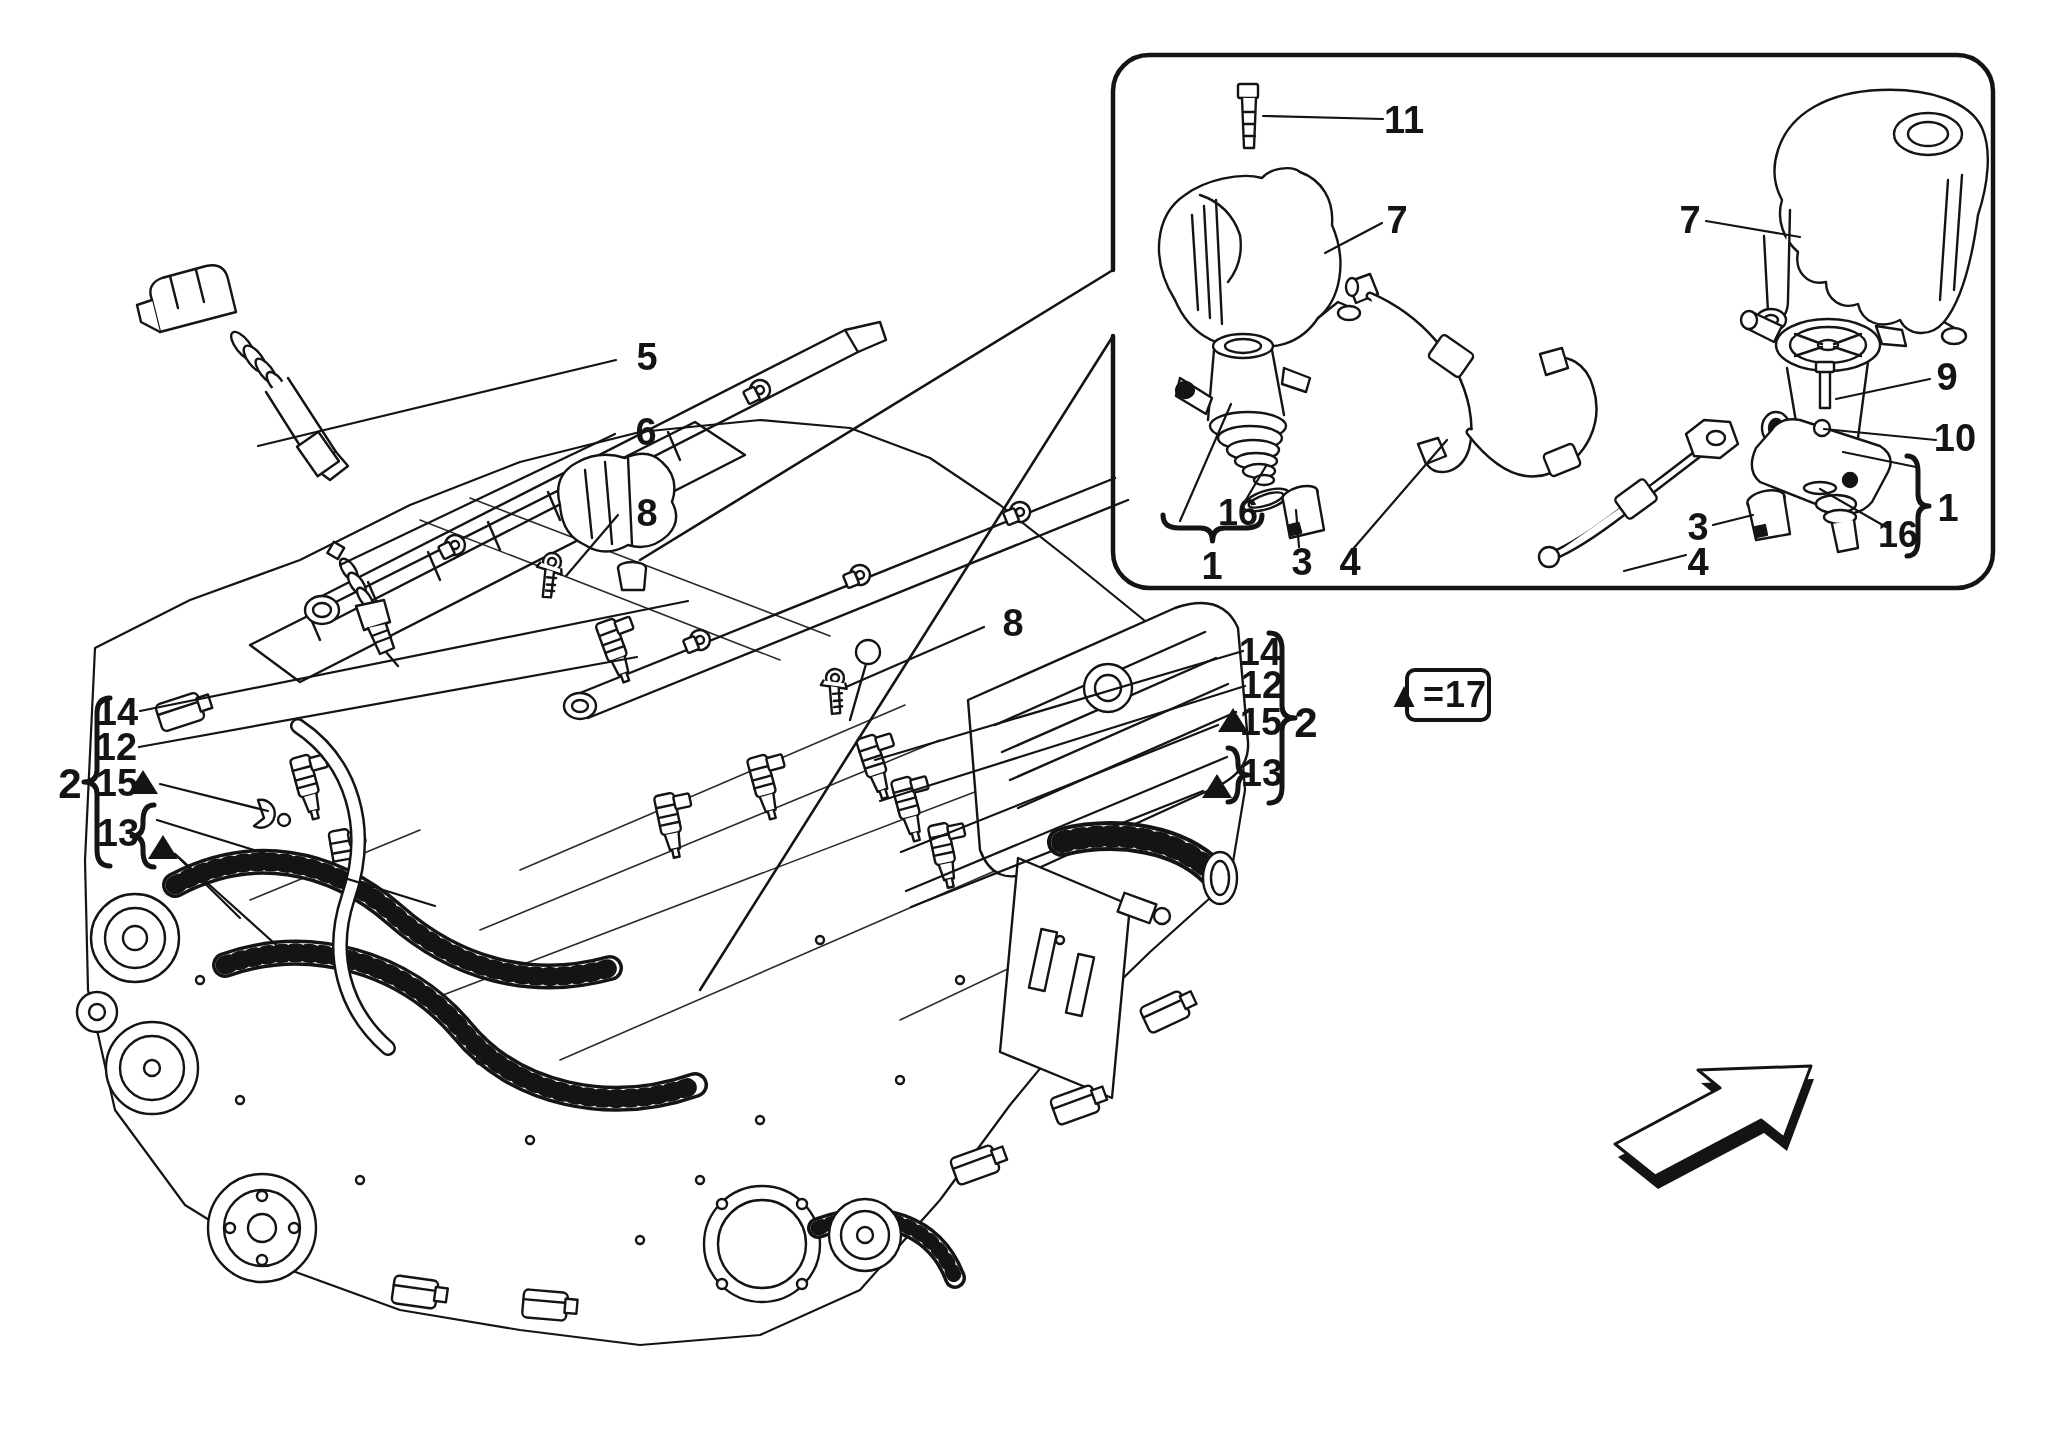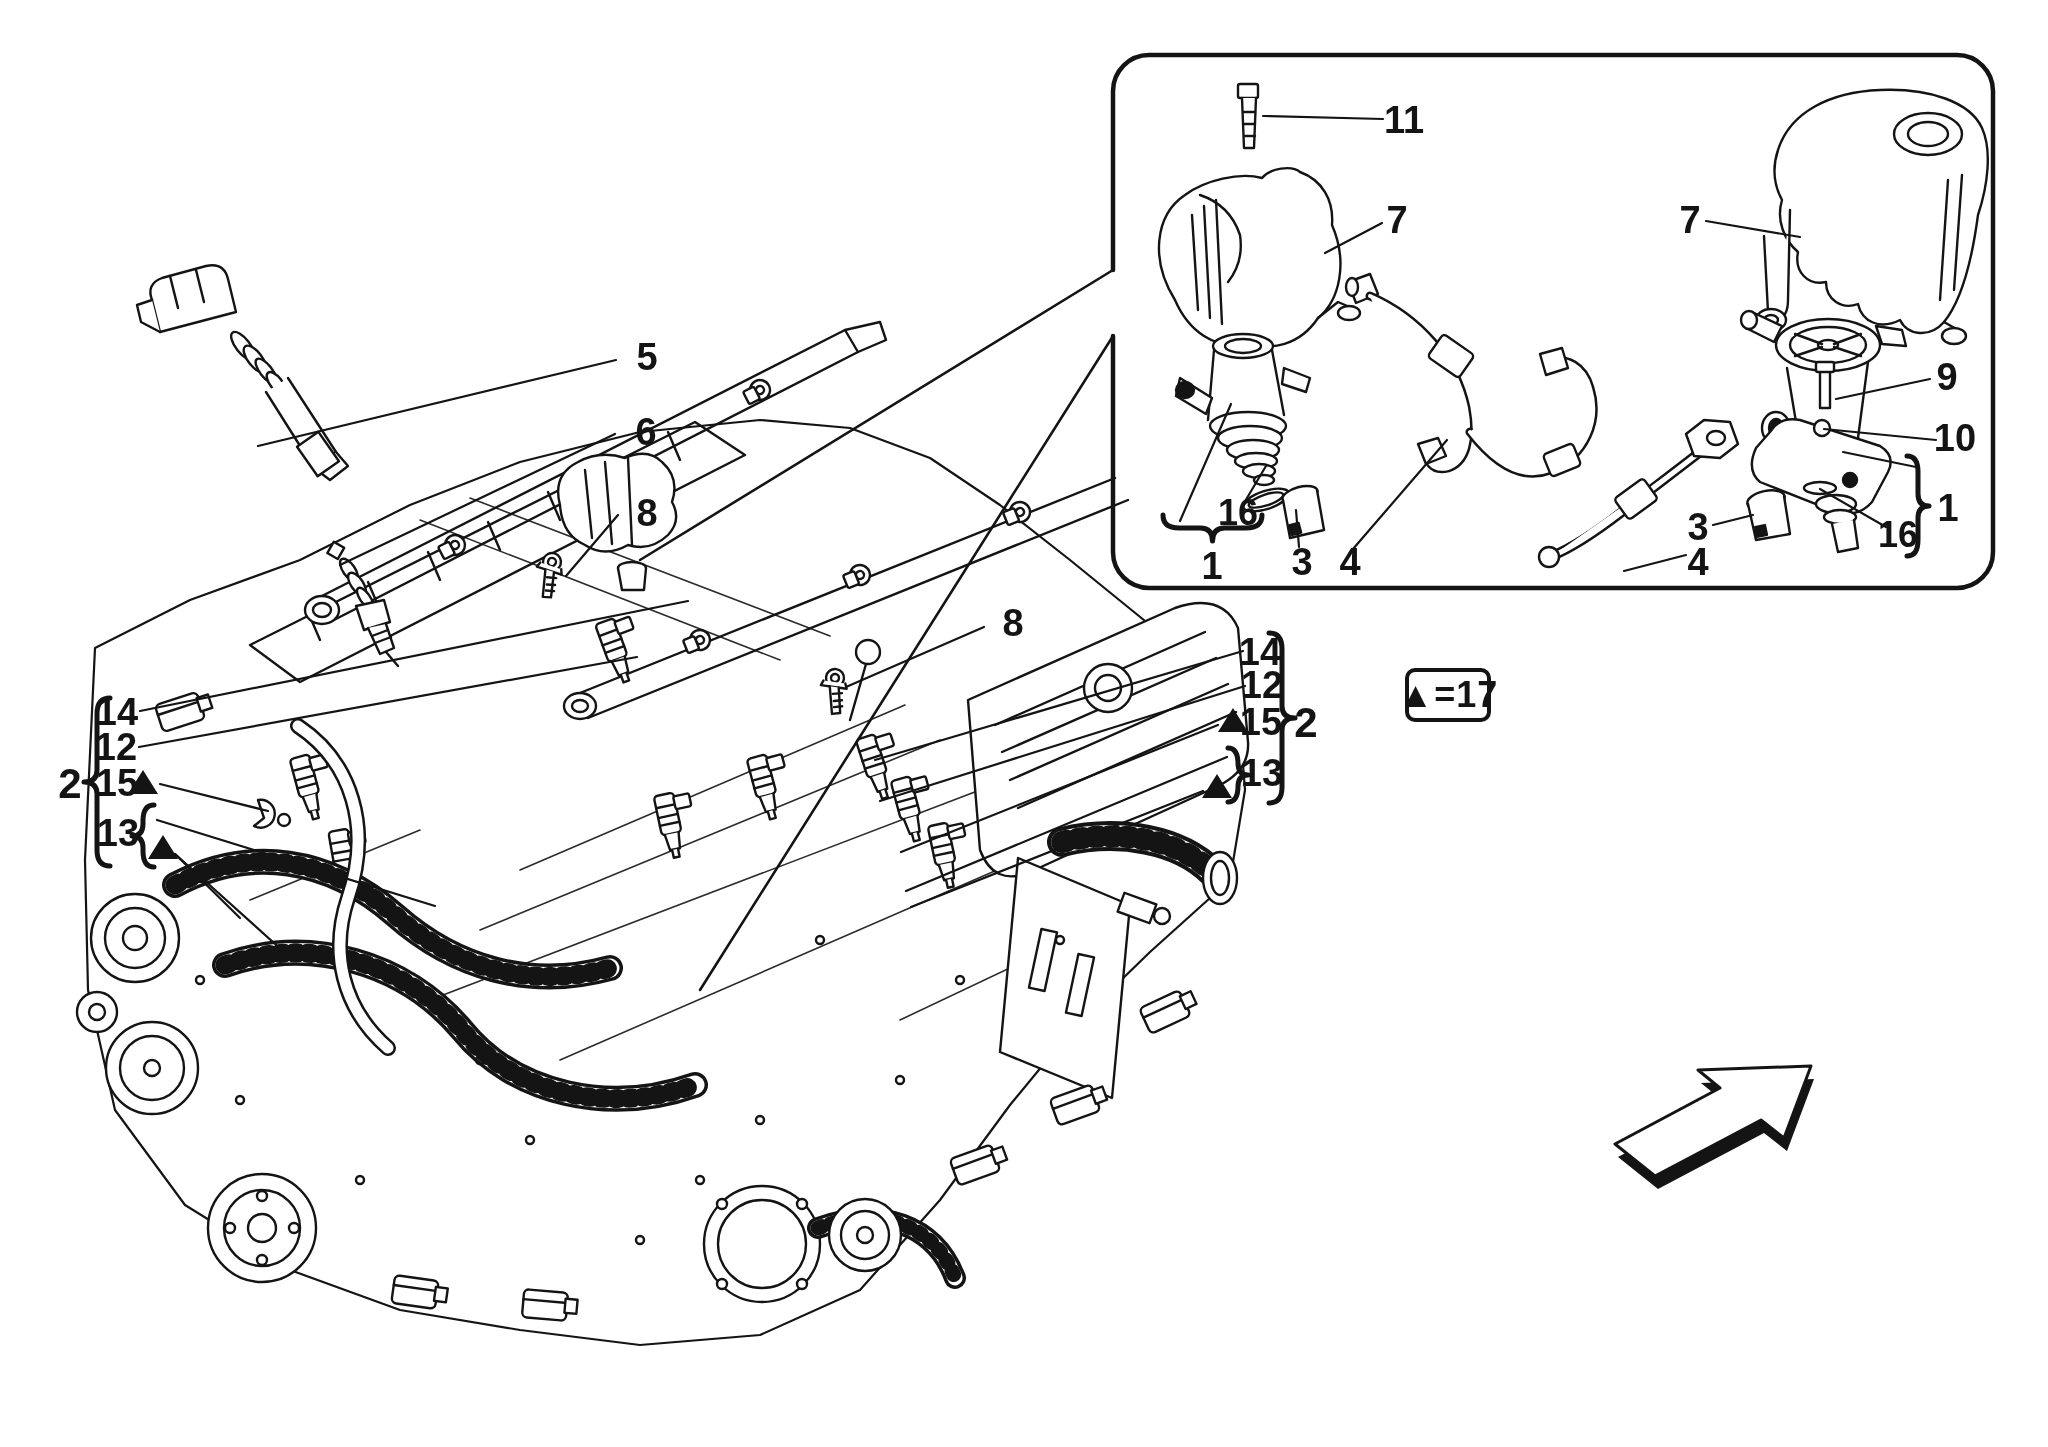--- a/index.html
+++ b/index.html
@@ -458,17 +458,17 @@
         <text x="1898" y="534" text-anchor="middle" dominant-baseline="central" font-size="36" font-weight="bold">16</text>
         <text x="1698" y="527" text-anchor="middle" dominant-baseline="central" font-size="38" font-weight="bold">3</text>
         <text x="1698" y="562" text-anchor="middle" dominant-baseline="central" font-size="38" font-weight="bold">4</text>
       </g>
   <g id="layer-arrow">
         <polygon points="1618,1157 1723,1101 1701,1083 1814,1079 1787,1151 1764,1133 1658,1189" fill="#141414"></polygon>
         <polygon points="1615,1144 1720,1088 1698,1070 1811,1066 1784,1138 1761,1120 1655,1176" fill="#fff" stroke="#141414" stroke-width="3"></polygon>
       </g>
 </svg>
 
-<div class="legend" id="legend-box" style="left: 1405px; top: 668px; width: 78px; height: 46px;">
+<div class="legend" id="legend-box" style="left: 1405px; top: 668px; width: 78px; height: 46px; justify-content: flex-end;">
   <span>▲=17</span>
 </div>
 
 </div>
 
 </body></html>

